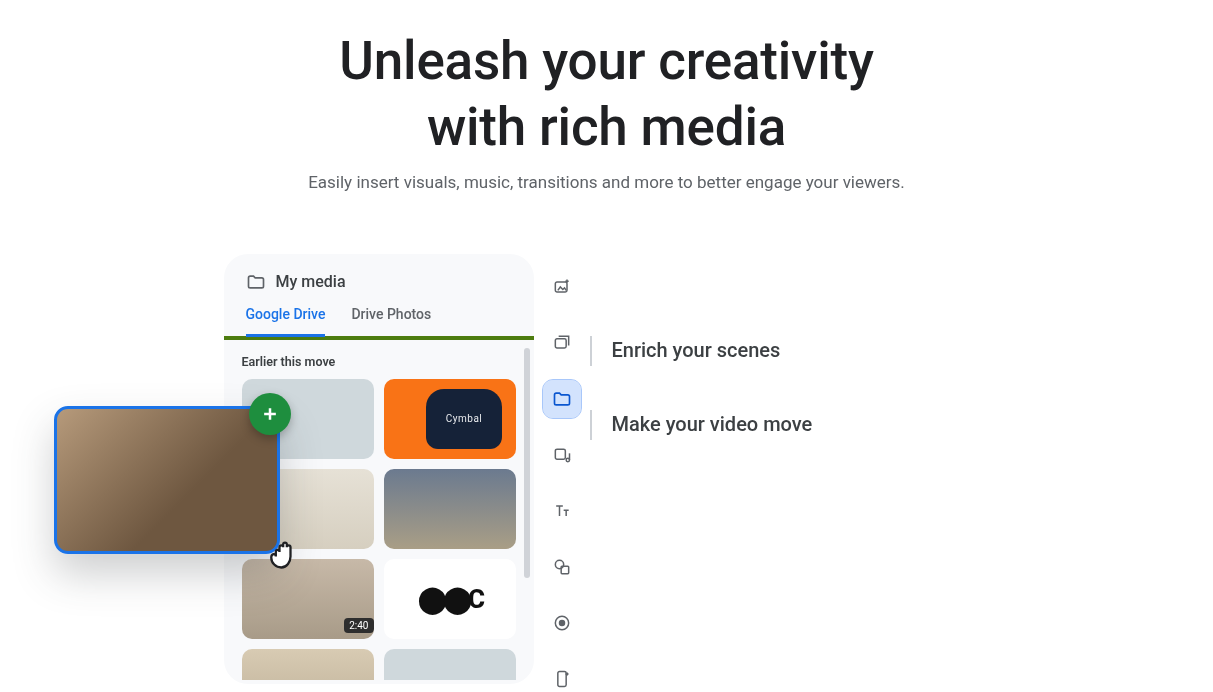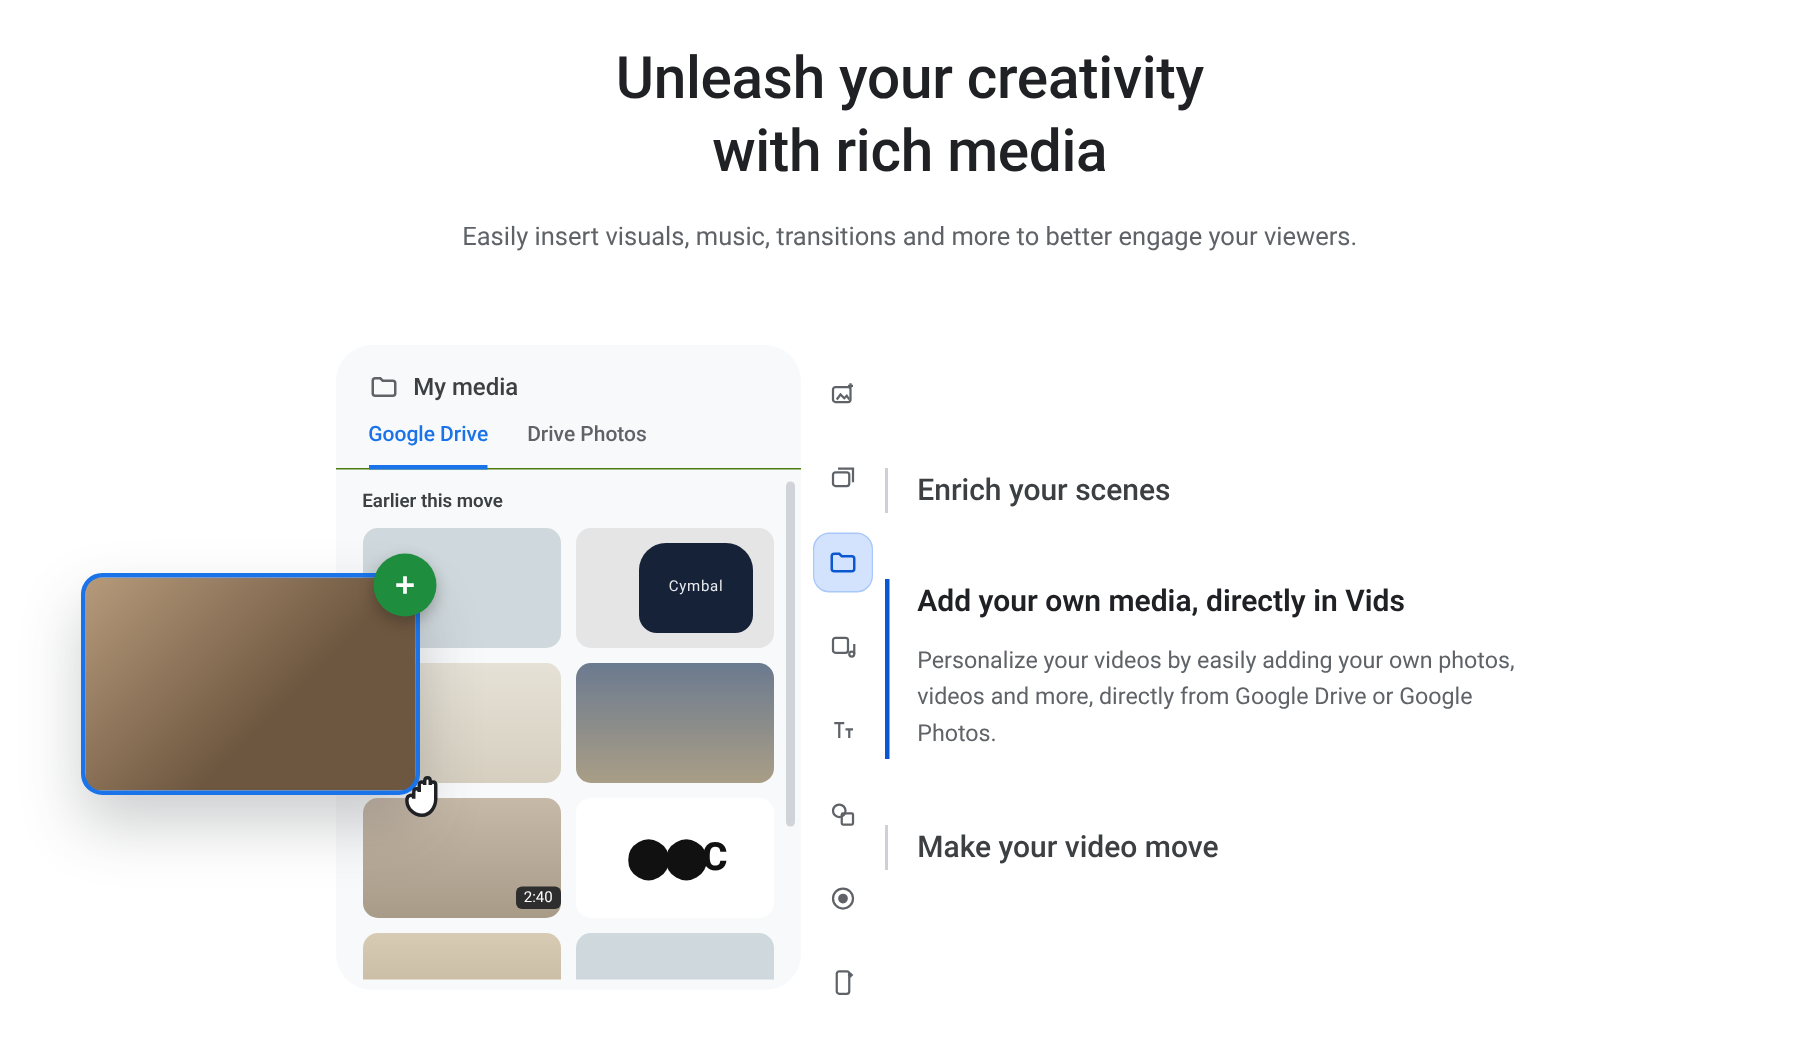--- a/index.html
+++ b/index.html
@@ -6,28 +6,28 @@
   body {
     font-family: "Google Sans", "Product Sans", -apple-system, BlinkMacSystemFont, "Segoe UI", Roboto, Arial, sans-serif;
     background: #ffffff;
     color: #202124;
     width: 1213px;
     height: 692px;
     overflow: hidden;
   }
   .hero { text-align: center; padding-top: 28px; }
   .hero h1 {
-    font-size: 39px;
+    font-size: 53px;
     font-weight: 500;
     line-height: 1.25;
     color: #202124;
     letter-spacing: -0.2px;
   }
   .hero p {
-    margin-top: 22px;
+    margin-top: 11px;
     font-size: 17px;
     color: #5f6368;
   }
   .stage {
     display: flex;
     align-items: flex-start;
     justify-content: center;
     margin-top: 62px;
   }
   
@@ -44,21 +44,21 @@
   }
   .panel-title-row {
     display: flex; align-items: center; gap: 10px;
     padding: 0 22px 14px 22px;
     font-size: 16px; font-weight: 500; color: #3c4043;
   }
   .folder-svg { width: 20px; height: 20px; fill: none; stroke: #5f6368; stroke-width: 2; }
   .panel-tabs {
     display: flex; gap: 26px;
     padding: 0 22px;
-    border-bottom: 1px solid #4d7c0f;
+    border-bottom: 4px solid #4d7c0f;
     font-size: 14px;
     font-weight: 500;
   }
   .panel-tab { padding-bottom: 12px; color: #5f6368; cursor: pointer; }
   .panel-tab.active { color: #1a73e8; border-bottom: 3px solid #1a73e8; margin-bottom: -1px; }
   .panel-scroll {
     padding: 14px 18px 0 18px;
     height: 340px;
     overflow: hidden;
     position: relative;
@@ -77,21 +77,21 @@
     grid-template-columns: 1fr 1fr;
     gap: 10px;
   }
   .thumb {
     background: #cfd8dc;
     border-radius: 10px;
     height: 80px;
     position: relative;
     overflow: hidden;
   }
-  .thumb.tshirt { background:#e5e5e5; display:flex; align-items:center; justify-content:center;padding-left:29px;}
+  .thumb.tshirt { background:#f97316; display:flex; align-items:center; justify-content:center;padding-left:29px;}
   .shirt { width:76px; height:60px; background:#152238; border-radius:18px 18px 12px 12px; display:flex; align-items:center; justify-content:center;}
   .shirt span{ color:#e8eaed; font-size:10px; letter-spacing:0.5px;}
   .thumb.portrait { background: linear-gradient(#e6e1d6,#d6cfc0); }
   .thumb.city { background: linear-gradient(#6b7a8f,#a99e86); }
   .thumb.logo { background:#ffffff; display:flex; align-items:center; justify-content:center; font-weight:800; font-size:26px; letter-spacing:-4px; color:#111;}
   .thumb.office { background: linear-gradient(#c7b9a8,#a89b88); }
   .thumb.interior { background: linear-gradient(#d8cbb3,#b9ab93); }
   .duration {
     position:absolute; right:0; bottom:6px;
     background: rgba(32,33,36,.9); color:#fff;
@@ -265,21 +265,17 @@
           <rect x="7" y="3" width="10" height="18" rx="2"></rect>
           <path d="M17 6l1-1 1 1-1 1z"></path>
         </svg>
     </div>
   </div>
 
   <div class="features">
     <div class="feat">
       <div class="feat-title">Enrich your scenes</div>
     </div>
-    <div class="feat active">
-      <div class="feat-title">Add your own media, directly in Vids</div>
-      <div class="feat-body">Personalize your videos by easily adding your own photos, videos and more, directly from Google Drive or Google Photos.</div>
-    </div>
     <div class="feat">
       <div class="feat-title">Make your video move</div>
     </div>
   </div>
 </div>
 
 </body></html>

